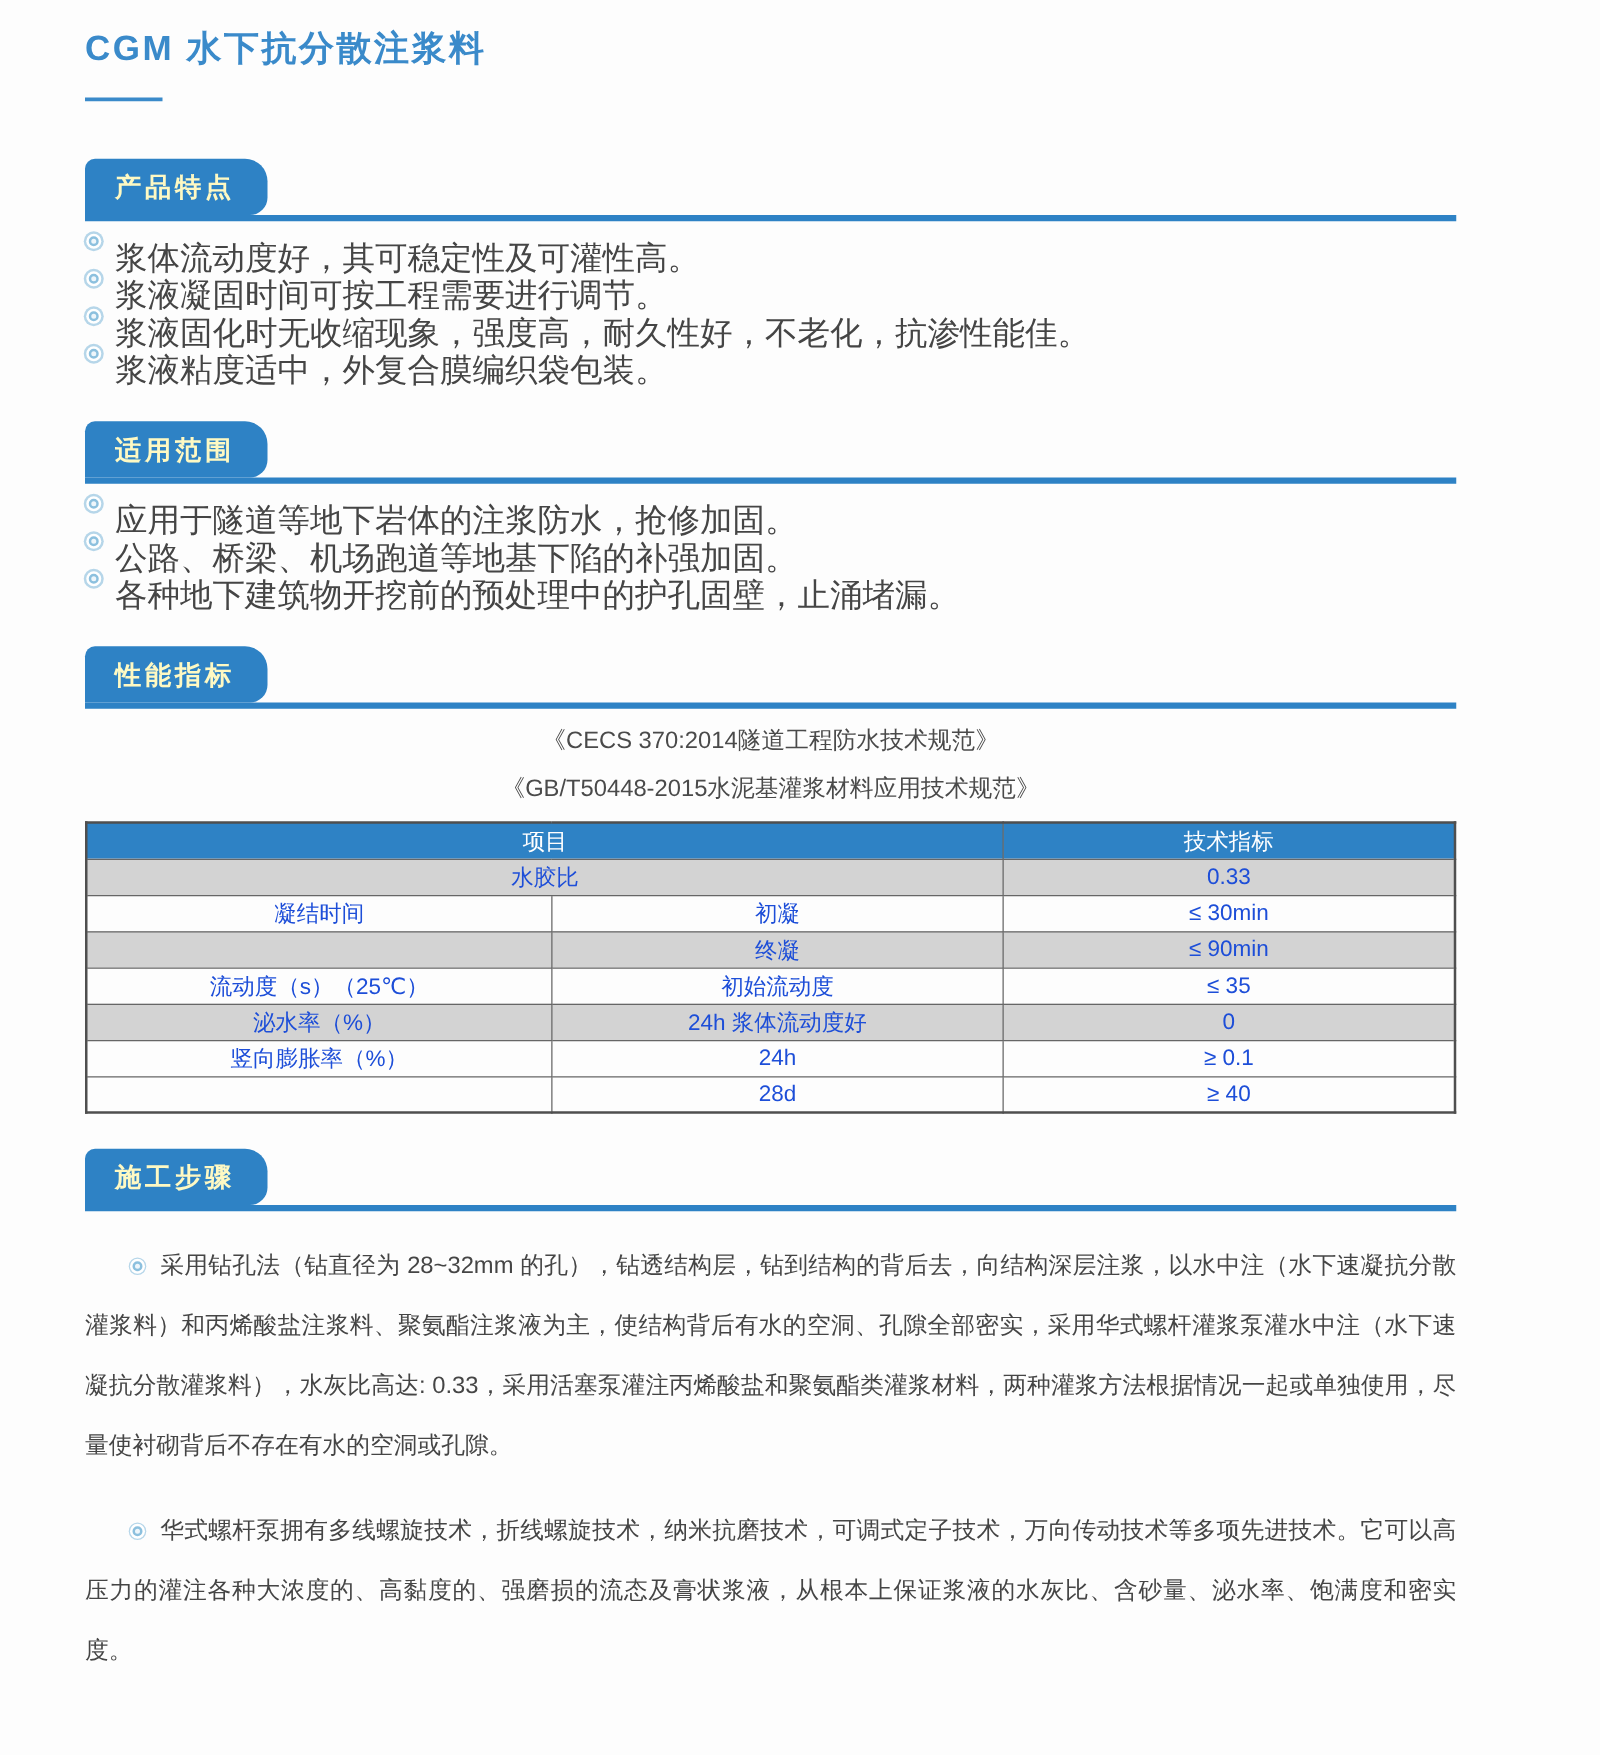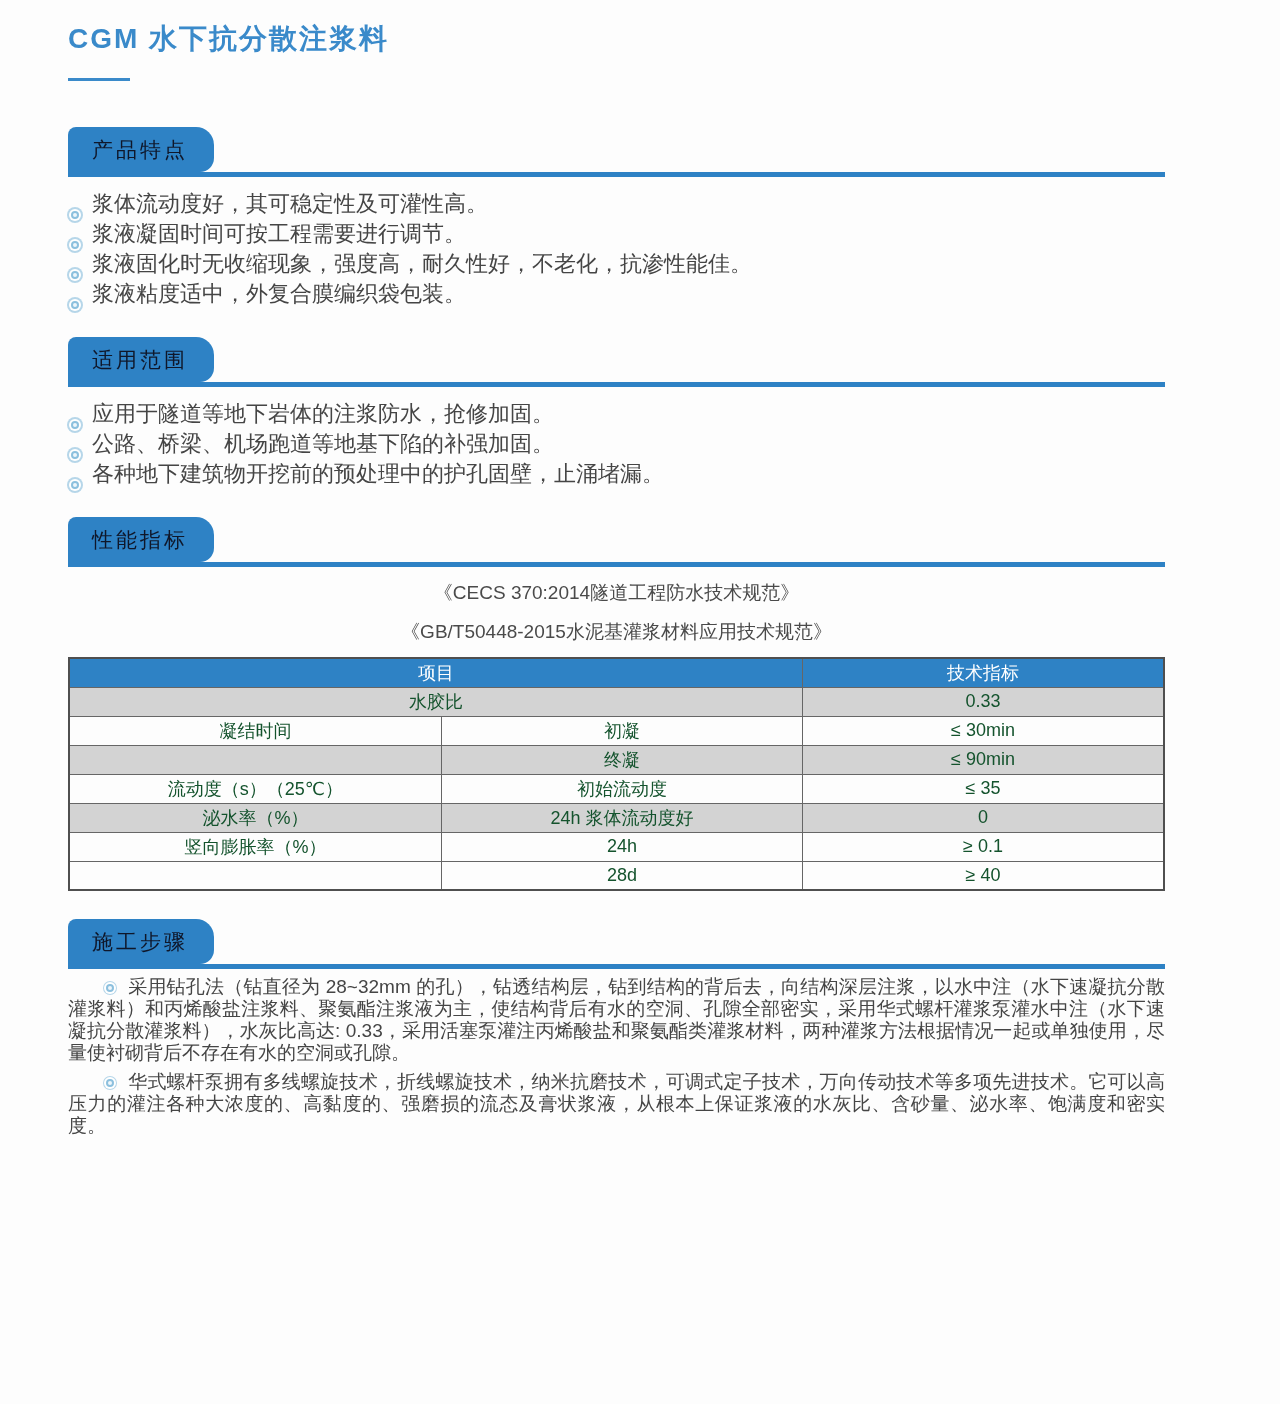--- a/index.html
+++ b/index.html
@@ -21,48 +21,48 @@
   .title{
     margin:6px 0 0;font-size:28px;font-weight:bold;color:var(--title);
     letter-spacing:2px;
   }
   .title-underline{width:62px;height:3px;background:var(--title);margin-top:20px;}
   
   .section{margin-top:28px;}
   .section.first{margin-top:46px;}
   .sec-head{border-bottom:5px solid var(--accent);font-size:0;}
   .badge{
-    display:inline-block;background:var(--accent);color:#0f172a;
-    font-size:21px;font-weight:normal;letter-spacing:3px;
+    display:inline-block;background:var(--accent);color:#fef9c3;
+    font-size:21px;font-weight:bold;letter-spacing:3px;
     padding:9px 26px 8px 24px;border-radius:8px 18px 14px 0;
   }
   
   ul.blist{list-style:none;margin:12px 0 0;padding:0;}
-  li.item{display:flex;align-items:flex-end;margin:0;height:30px;font-size:22px;color:var(--text);}
+  li.item{display:flex;align-items:flex-start;margin:0;height:30px;font-size:26px;color:var(--text);}
   .ring{
     flex:0 0 auto;width:8px;height:8px;border-radius:50%;
     background:#eef6fb;border:2px solid var(--ring);
     box-shadow:0 0 0 2px #fff,0 0 0 4px #b6d6e9;
     margin:0 13px 0 3px;
   }
   
   .standards p{margin:12px 0;text-align:center;font-size:19px;color:#4a4a4a;line-height:27px;}
   table.spec{
     width:100%;border-collapse:collapse;margin-top:10px;
     border:2px solid #4f4f4f;
   }
   table.spec th,table.spec td{
     border:1px solid #666;height:29px;padding:1px 6px;
-    font-size:18px;font-weight:normal;text-align:center;vertical-align:middle;color:#14532d;
+    font-size:18px;font-weight:normal;text-align:center;vertical-align:middle;color:#1d4ed8;
   }
   table.spec thead th{background:var(--accent);color:#fff;}
   table.spec tr.shaded td{background:var(--shade);}
   
   .paras p{
-    margin:7px 0;font-size:19px;line-height:22px;color:var(--text);
+    margin:20px 0;font-size:19px;line-height:48px;color:var(--text);
     text-align:justify;text-indent:38px;
   }
   .ring-inline{
     display:inline-block;width:8px;height:8px;border-radius:50%;
     background:#eef6fb;border:2px solid var(--ring);
     box-shadow:0 0 0 2px #fff,0 0 0 3px #b6d6e9;
     margin-right:14px;vertical-align:1px;
   }
 </style>
 </head>

